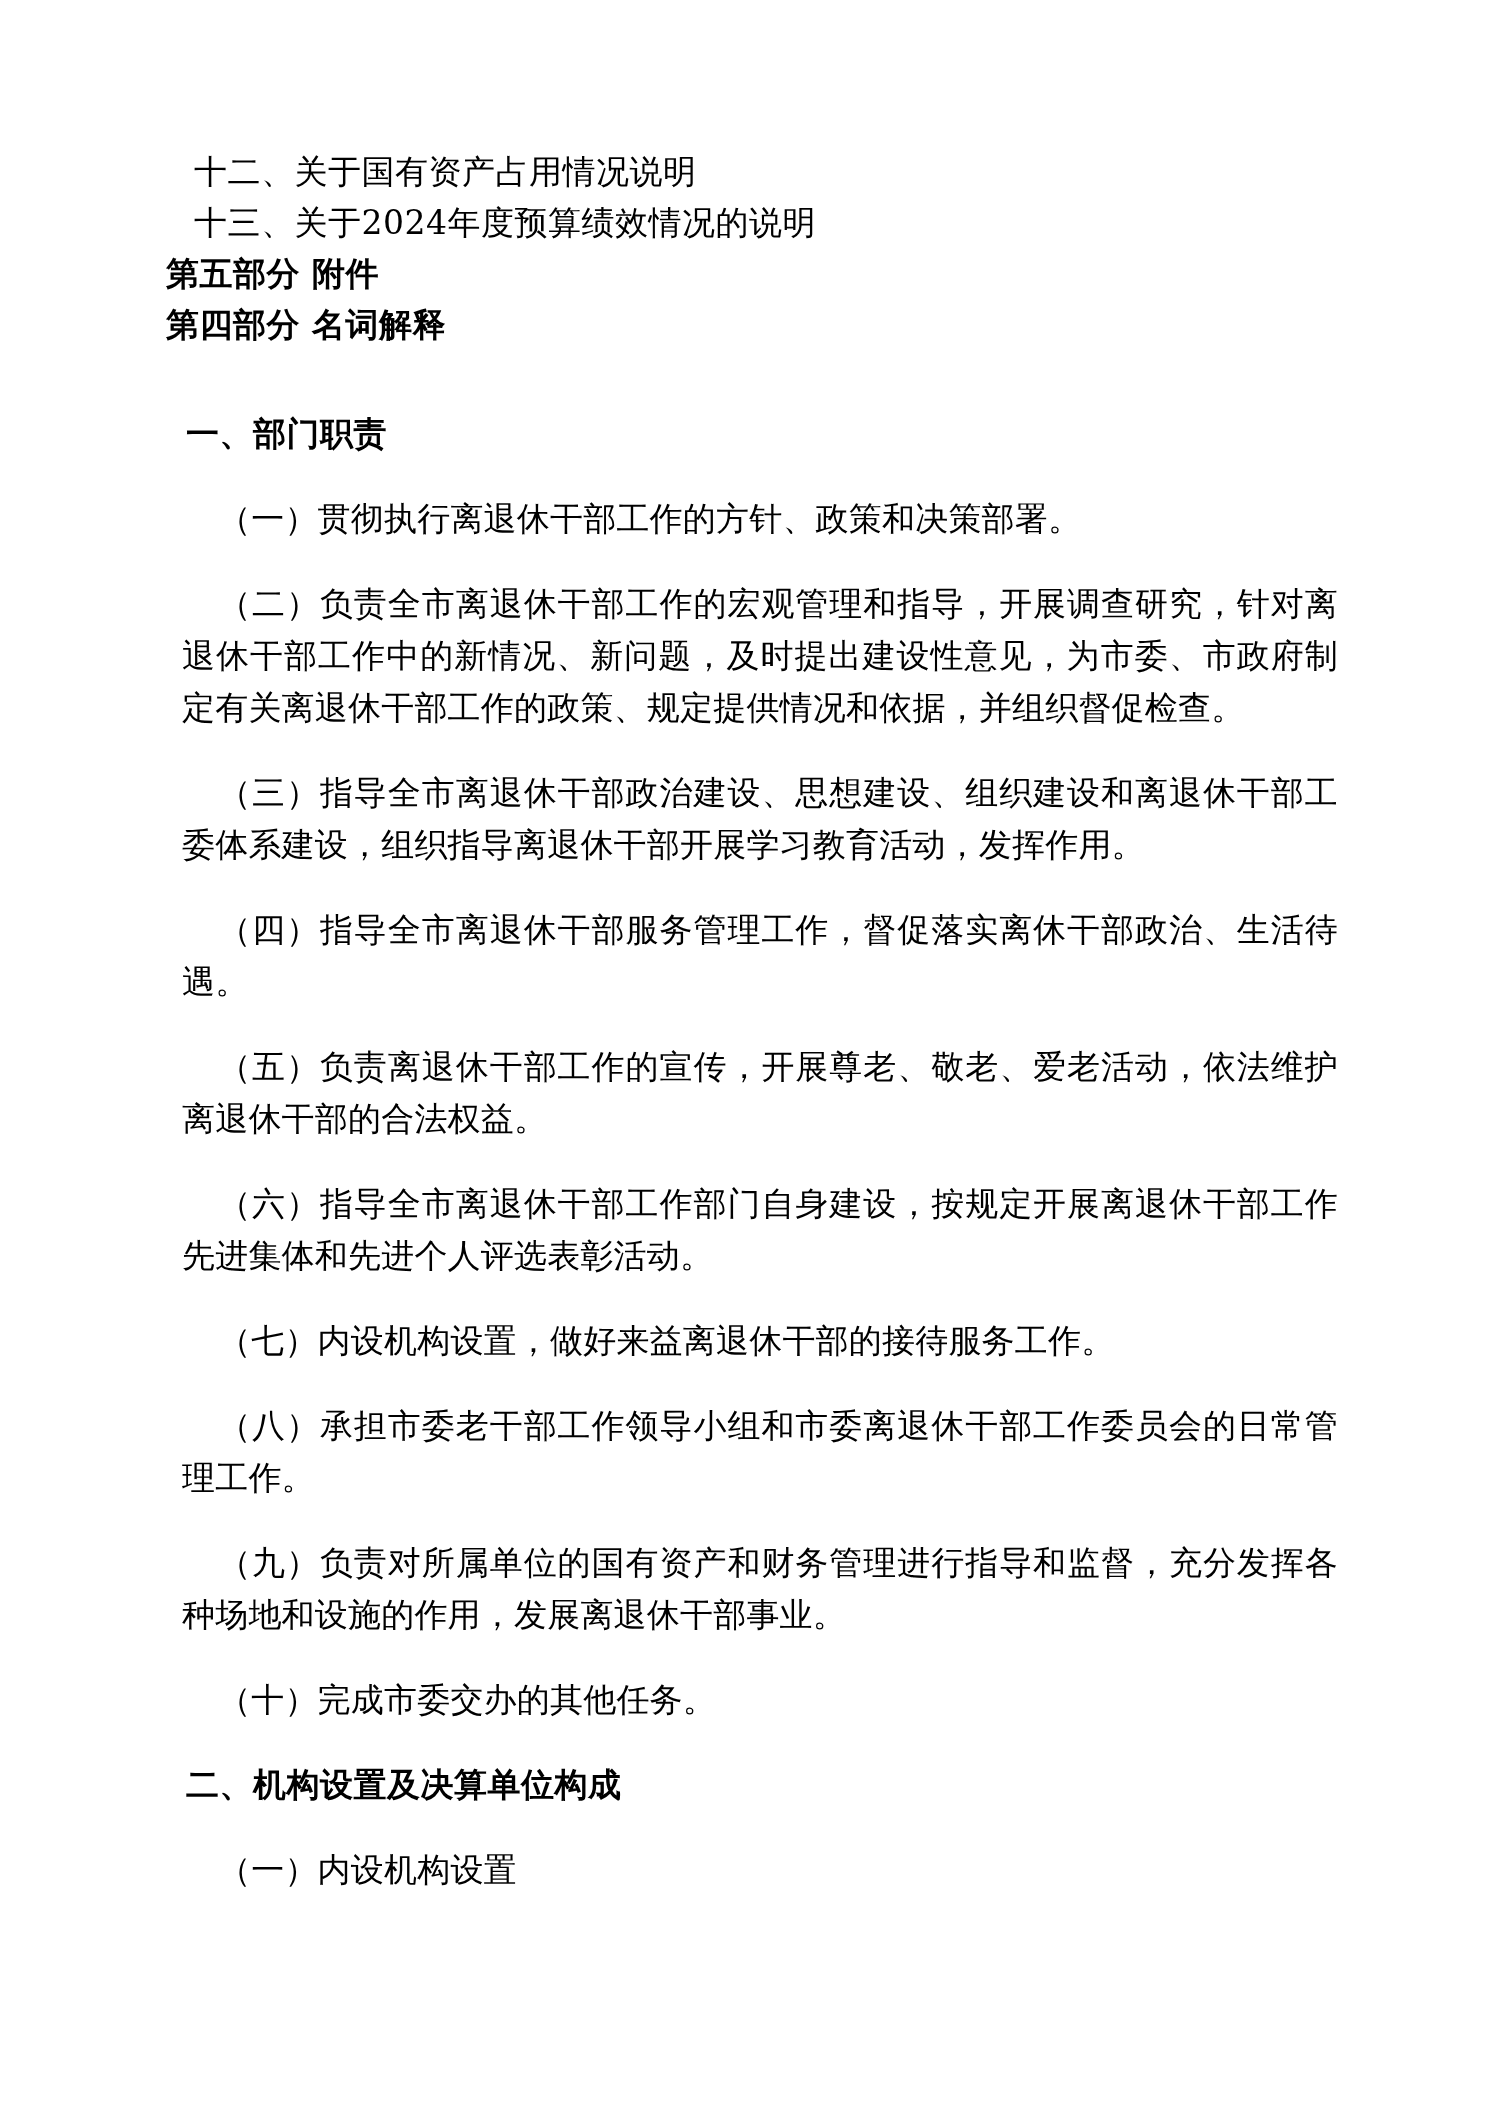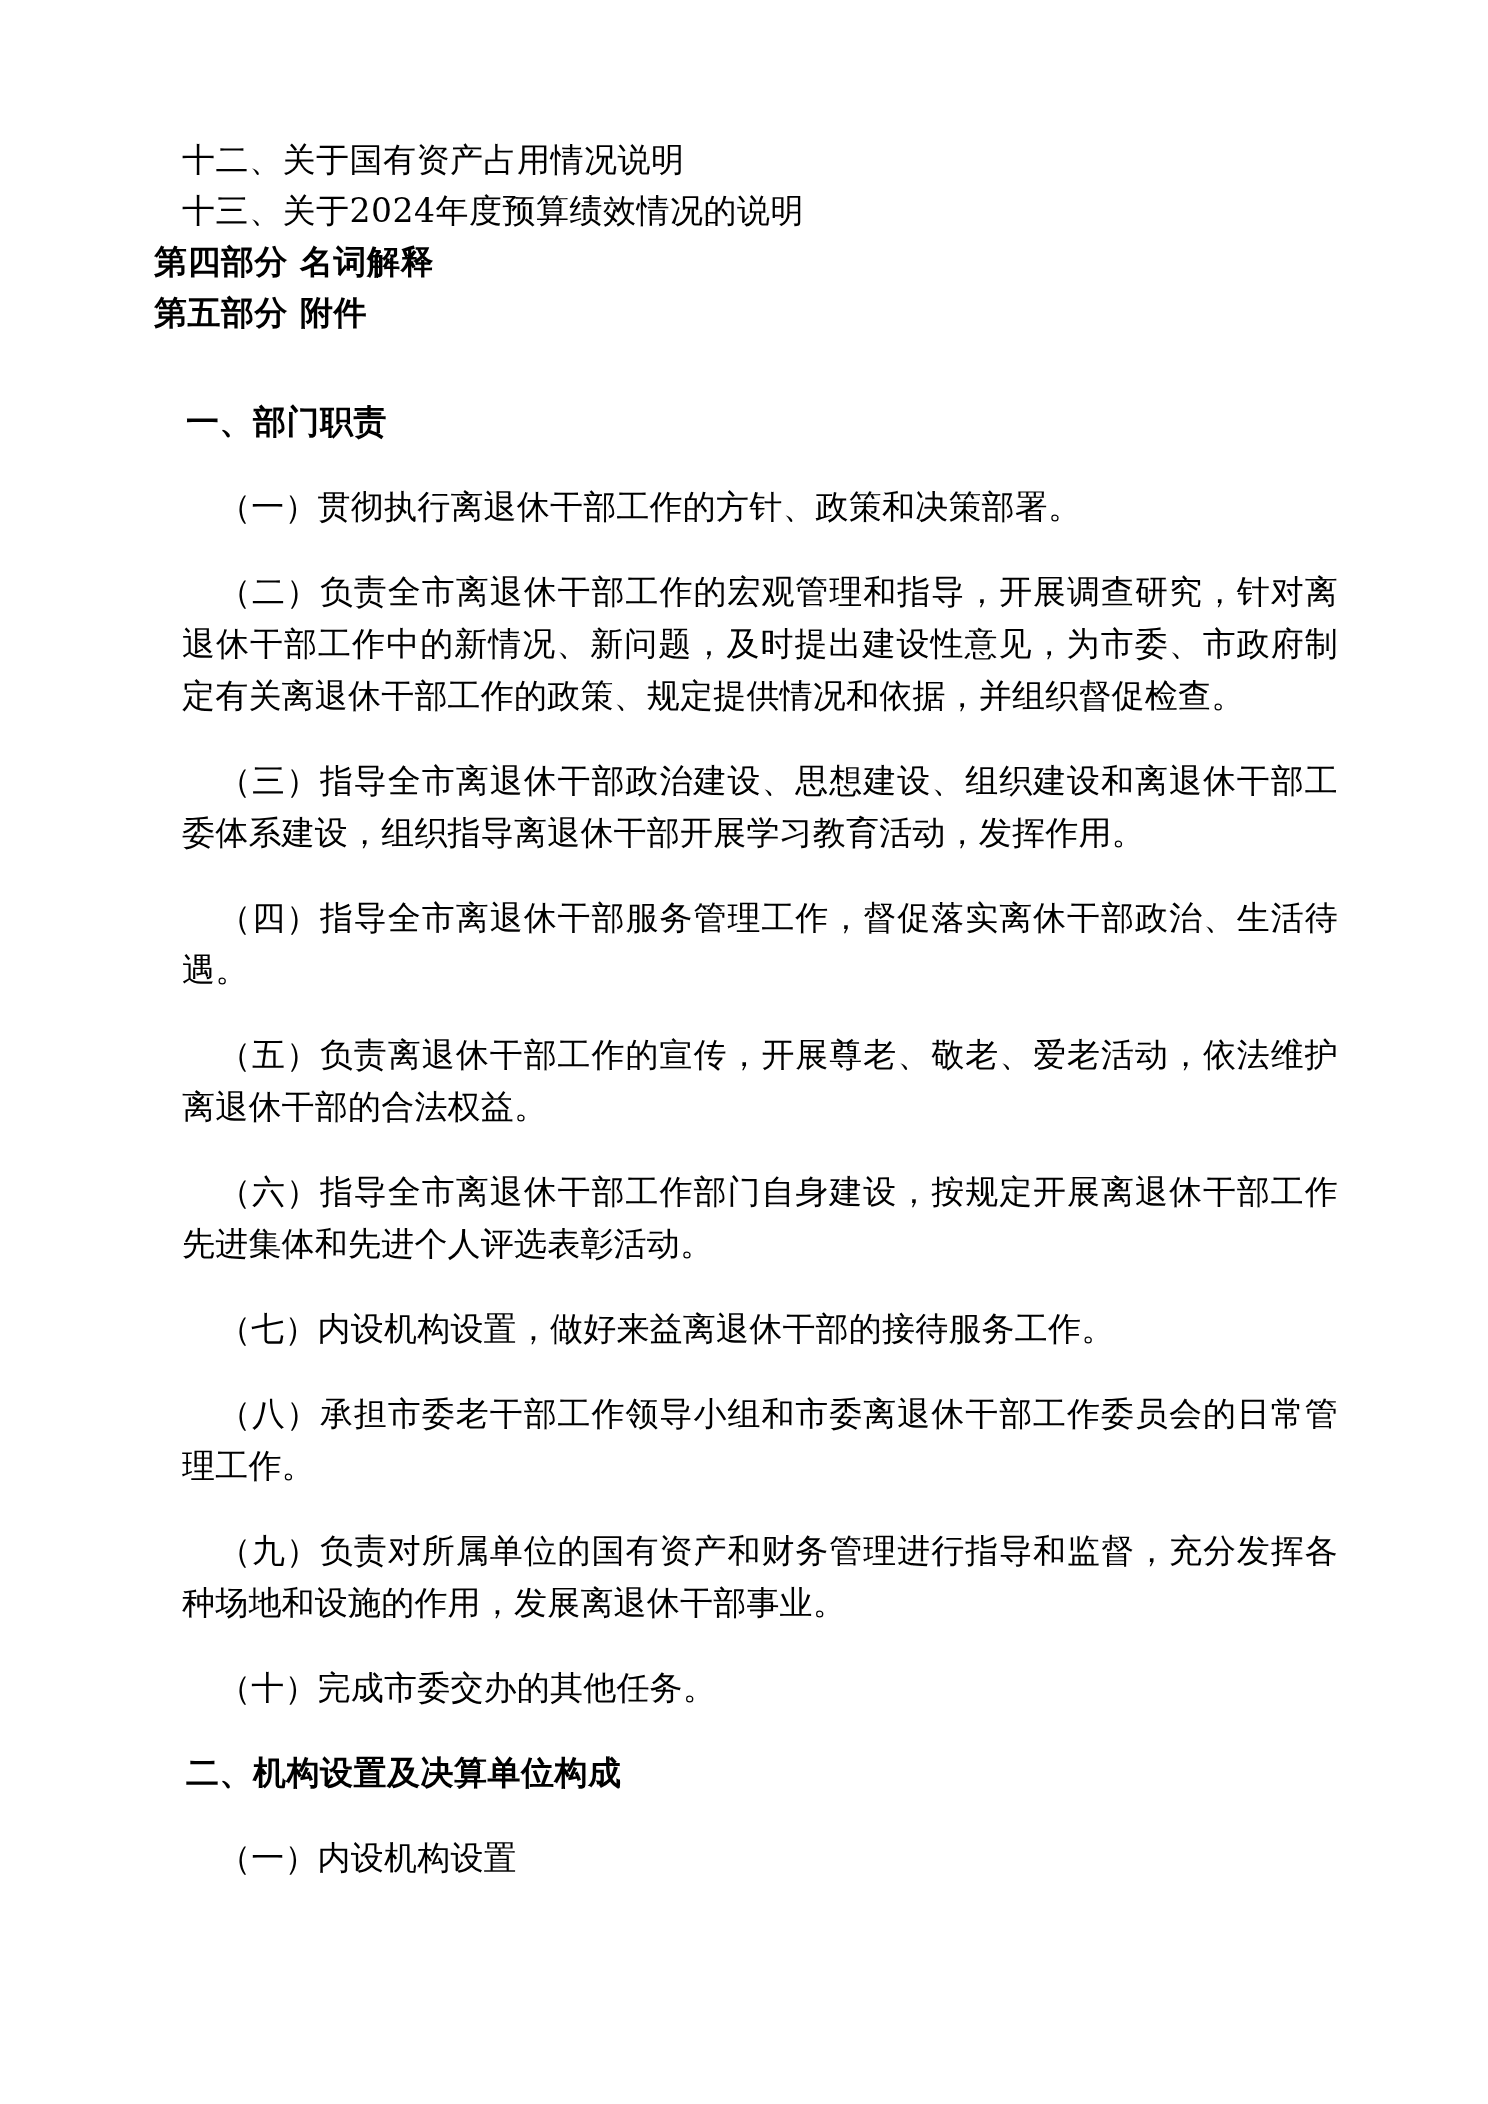--- a/index.html
+++ b/index.html
@@ -12,21 +12,21 @@
     height: 2104px;
     position: relative;
     background: #ffffff;
     box-sizing: border-box;
     padding: 130px 150px 0 150px;
     font-family: "DejaVu Serif", "Liberation Serif", serif;
     color: #000000;
     overflow: hidden;
   }
   .toc-list {
-    margin: 4px;
+    margin: 16px;
     padding: 0;
   }
   .toc-line {
     font-size: 33px;
     line-height: 51px;
     letter-spacing: 0.5px;
     white-space: nowrap;
   }
   .toc-line.indent {
     text-indent: 28px;
@@ -64,22 +64,22 @@
   }
 </style>
 </head>
 <body>
 
 <div class="page">
 
   <div class="toc-list">
     <div class="toc-line indent">十二、关于国有资产占用情况说明</div>
     <div class="toc-line indent">十三、关于2024年度预算绩效情况的说明</div>
+    <div class="toc-line bold">第五部分  附件</div>
     <div class="toc-line bold">第四部分  名词解释</div>
-    <div class="toc-line bold">第五部分  附件</div>
   </div>
 
 
   <div class="section-heading first">一、部门职责</div>
 
   <p class="para">（一）贯彻执行离退休干部工作的方针、政策和决策部署。</p>
   <p class="para">（二）负责全市离退休干部工作的宏观管理和指导，开展调查研究，针对离退休干部工作中的新情况、新问题，及时提出建设性意见，为市委、市政府制定有关离退休干部工作的政策、规定提供情况和依据，并组织督促检查。</p>
   <p class="para">（三）指导全市离退休干部政治建设、思想建设、组织建设和离退休干部工委体系建设，组织指导离退休干部开展学习教育活动，发挥作用。</p>
   <p class="para">（四）指导全市离退休干部服务管理工作，督促落实离休干部政治、生活待遇。</p>
   <p class="para">（五）负责离退休干部工作的宣传，开展尊老、敬老、爱老活动，依法维护离退休干部的合法权益。</p>

